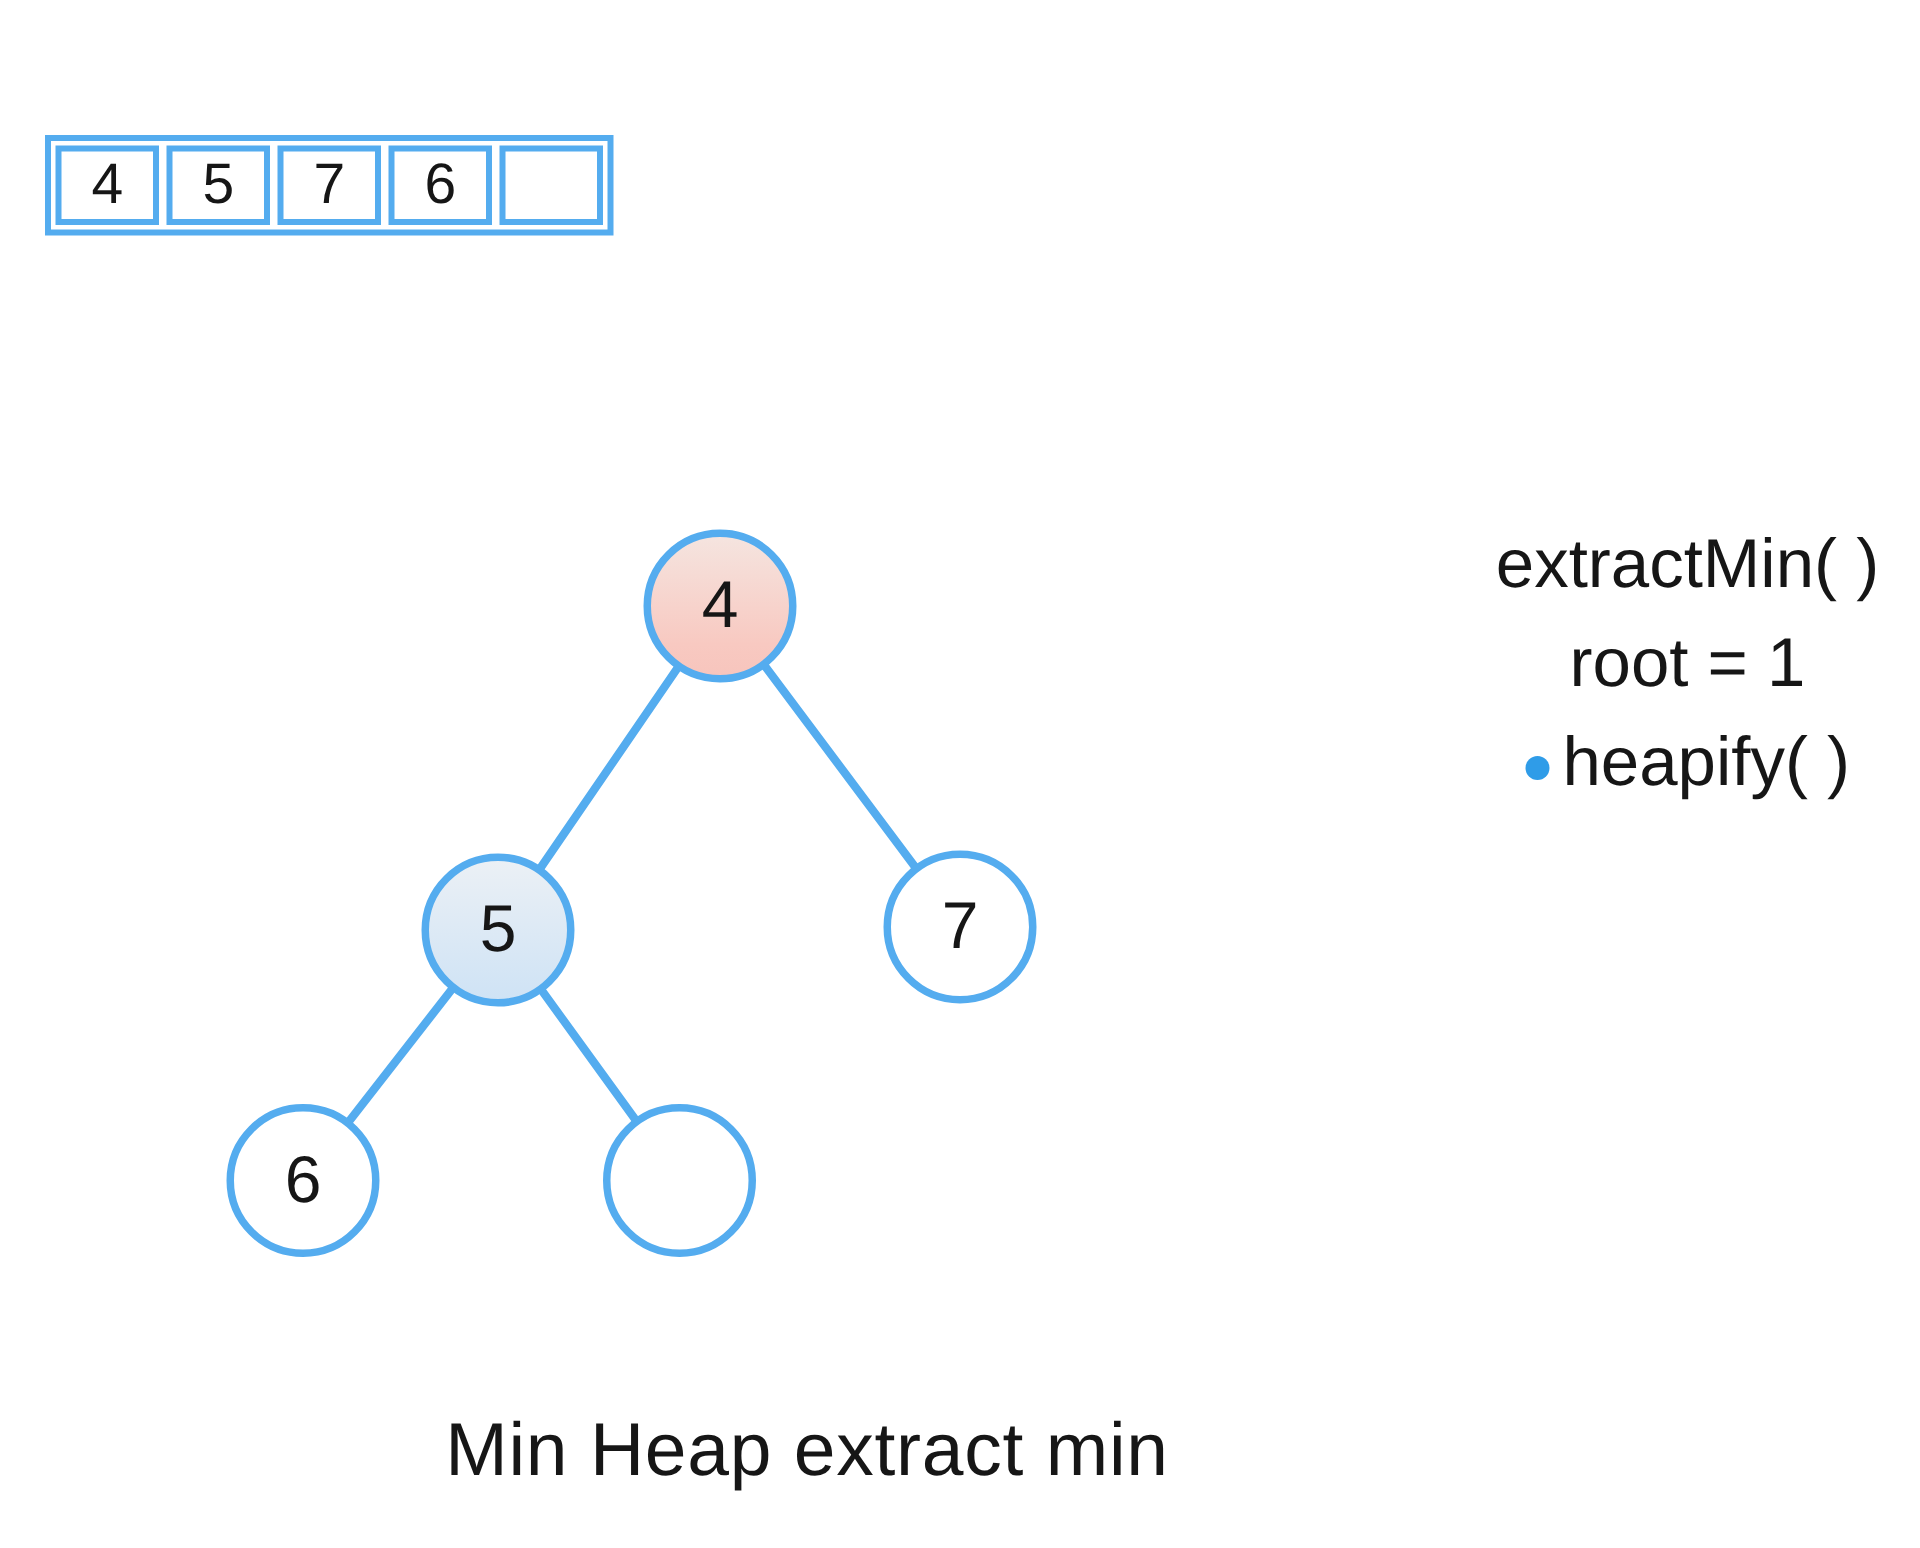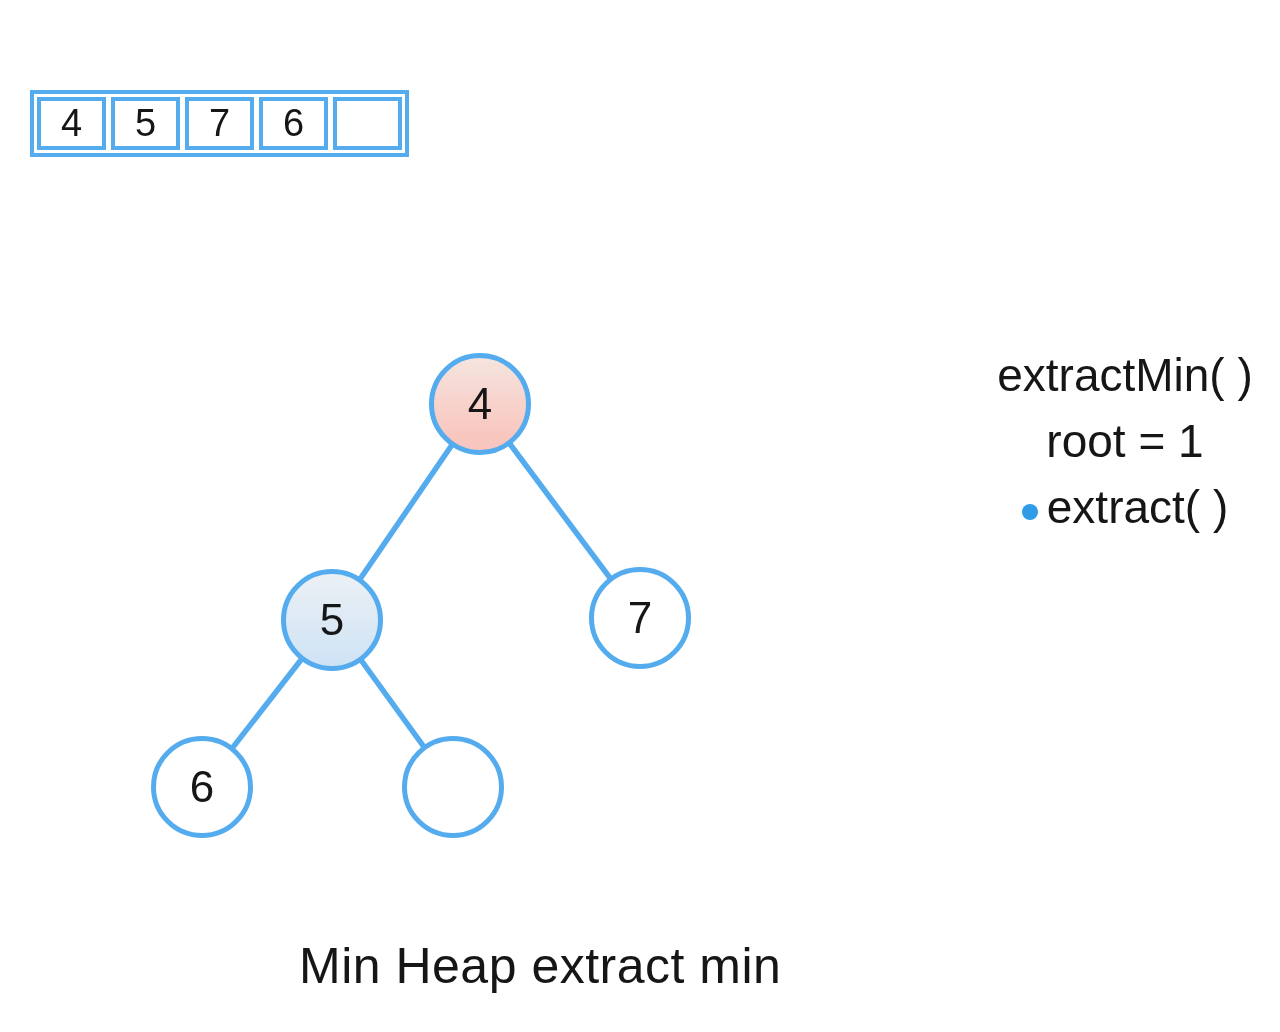--- a/index.html
+++ b/index.html
@@ -104,23 +104,24 @@
     border-radius: 50%;
     background: var(--bullet-blue);
     margin-right: 9px;
     vertical-align: middle;
     transform: translateY(1px);
   }
 
   
   .caption {
     position: absolute;
-    left: 299px;
+    left: 288px;
     top: 936px;
     width: 500px;
+    text-align: center;
     font-size: 50px;
     line-height: 60px;
     letter-spacing: 0.5px;
     color: var(--text-black);
     white-space: nowrap;
   }
 </style>
 </head>
 <body>
 
@@ -158,19 +159,19 @@
   </div>
 
   <div class="tree-node" style="left:402px; top:736px;">
     <span></span>
   </div>
 
   <div class="annotations">
     <div class="ann-line">extractMin( )</div>
     <div class="ann-line">root = 1</div>
     <div class="ann-line">
-      <span class="bullet"></span><span>extract( )</span>
+      <span class="bullet"></span><span>heapify( )</span>
     </div>
   </div>
 
   <div class="caption">Min Heap extract min</div>
 
 </div>
 
 </body></html>

